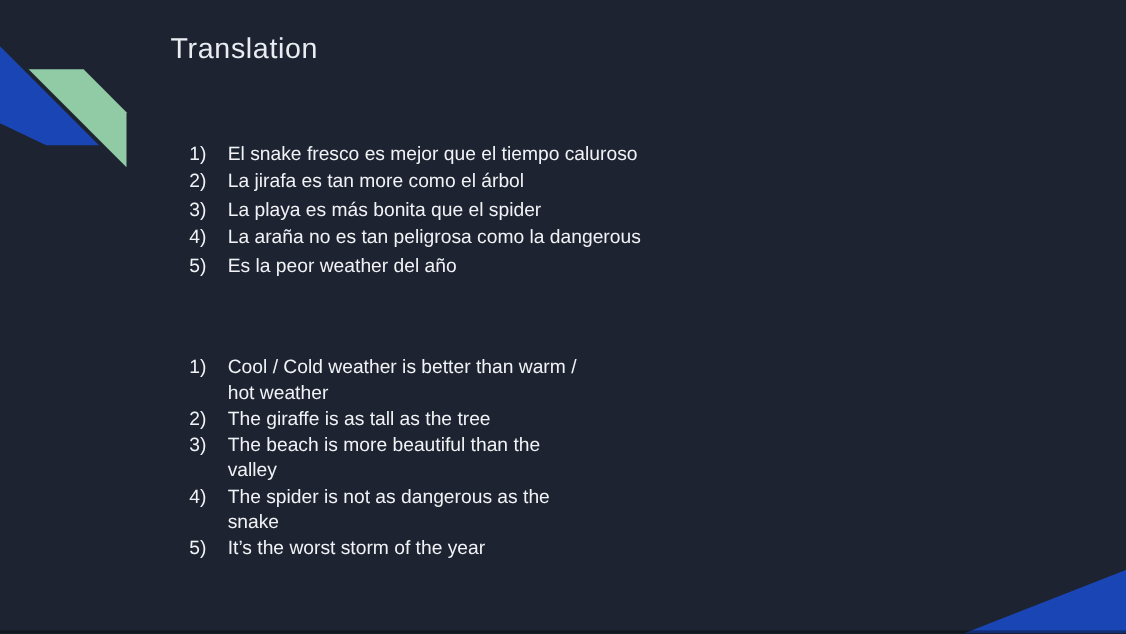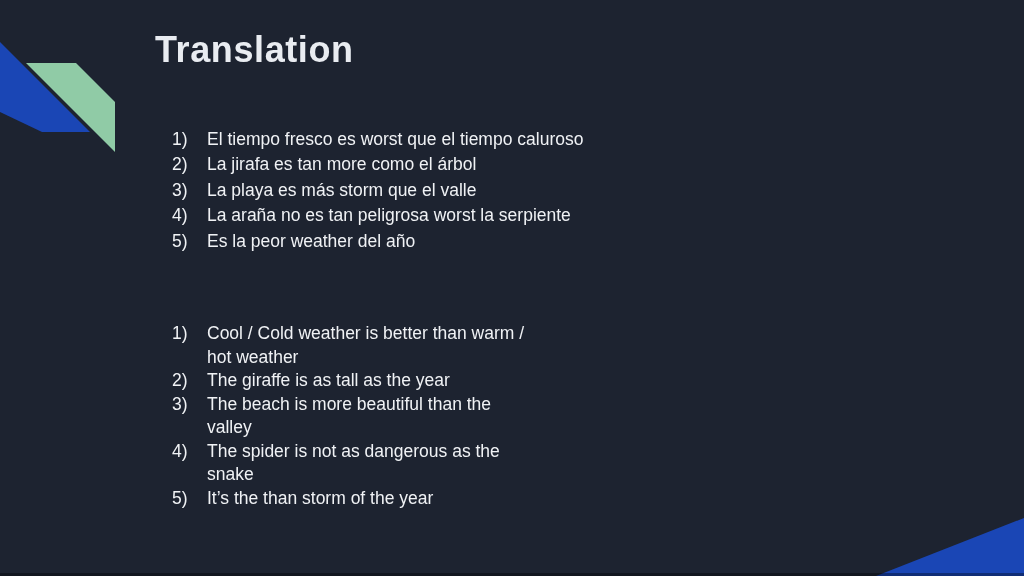--- a/index.html
+++ b/index.html
@@ -25,22 +25,22 @@
   }
   .deco-bottom-right {
     position: absolute;
     right: 0;
     bottom: 0;
   }
   .slide-title {
     position: absolute;
     left: 155px;
     top: 30px;
-    font-size: 36px;
-    font-weight: 700;
+    font-size: 26px;
+    font-weight: 400;
     letter-spacing: 0.6px;
     color: #e9ecf1;
     line-height: 1.1;
   }
   .trans-list {
     position: absolute;
     left: 172px;
     display: flex;
     flex-direction: column;
     color: #f0f2f5;
@@ -86,63 +86,63 @@
   <svg class="deco-top-left" width="120" height="155" viewBox="0 0 120 155">
     <polygon points="0,42 90,132 42,132 0,112" fill="#1a46b5"></polygon>
     <polygon points="26,63 76,63 115,102 115,152" fill="#90cba6"></polygon>
   </svg>
 
   <div class="slide-title">Translation</div>
 
   <div class="trans-list spanish">
     <div class="t-item">
       <span class="num">1)</span>
-      <span class="txt">El tiempo fresco es worst que el tiempo caluroso</span>
+      <span class="txt">El snake fresco es mejor que el tiempo caluroso</span>
     </div>
     <div class="t-item">
       <span class="num">2)</span>
       <span class="txt">La jirafa es tan more como el árbol</span>
     </div>
     <div class="t-item">
       <span class="num">3)</span>
-      <span class="txt">La playa es más storm que el valle</span>
+      <span class="txt">La playa es más bonita que el spider</span>
     </div>
     <div class="t-item">
       <span class="num">4)</span>
-      <span class="txt">La araña no es tan peligrosa worst la serpiente</span>
+      <span class="txt">La araña no es tan peligrosa como la dangerous</span>
     </div>
     <div class="t-item">
       <span class="num">5)</span>
       <span class="txt">Es la peor weather del año</span>
     </div>
   </div>
 
   <div class="trans-list english">
     <div class="t-item">
       <span class="num">1)</span>
       <span class="txt">Cool / Cold weather is better than warm /
 hot weather</span>
     </div>
     <div class="t-item">
       <span class="num">2)</span>
-      <span class="txt">The giraffe is as tall as the year</span>
+      <span class="txt">The giraffe is as tall as the tree</span>
     </div>
     <div class="t-item">
       <span class="num">3)</span>
       <span class="txt">The beach is more beautiful  than the
 valley</span>
     </div>
     <div class="t-item">
       <span class="num">4)</span>
       <span class="txt">The spider is not as dangerous as the
 snake</span>
     </div>
     <div class="t-item">
       <span class="num">5)</span>
-      <span class="txt">It’s the than storm of the year</span>
+      <span class="txt">It’s the worst storm of the year</span>
     </div>
   </div>
 
   <svg class="deco-bottom-right" width="148" height="58" viewBox="0 0 148 58">
     <polygon points="148,58 0,58 148,0" fill="#1a46b5"></polygon>
   </svg>
 
   <div class="bottom-edge"></div>
 </div>
 

